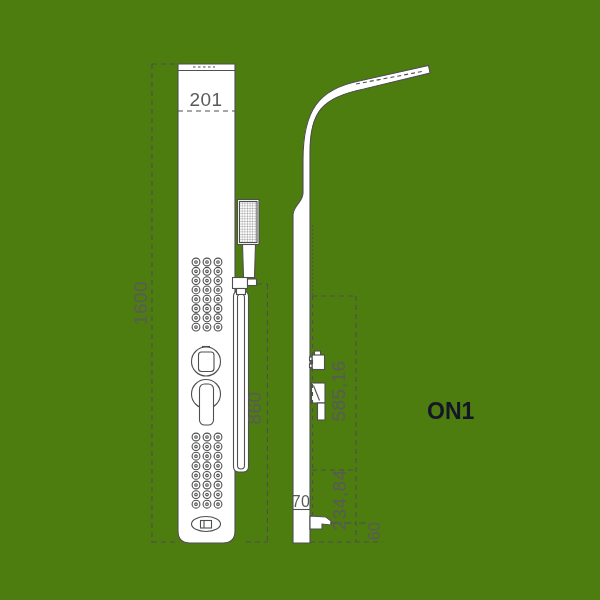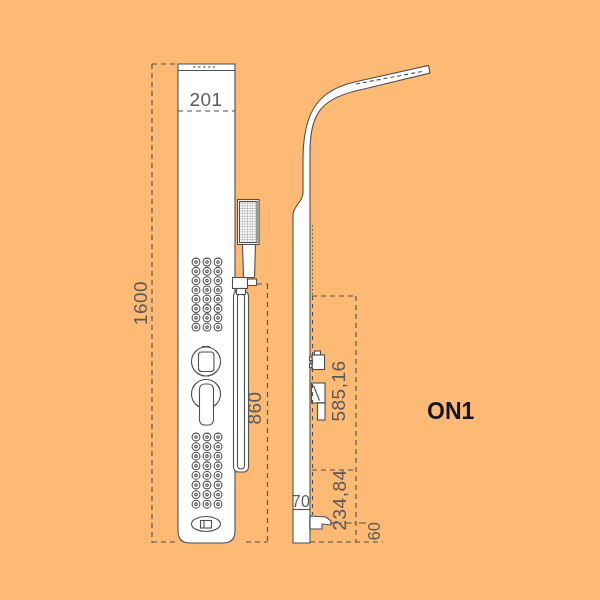--- a/index.html
+++ b/index.html
@@ -1,16 +1,16 @@
 <!DOCTYPE html>
 <html><head>
 <meta charset="utf-8">
 <style>
   html,body{margin:0;padding:0;background:#ffffff;}
-  .stage{width:600px;height:600px;position:relative;background:#fdba74;overflow:hidden;}
+  .stage{width:600px;height:600px;position:relative;background:#4d7c0f;overflow:hidden;}
   svg{display:block;}
   text{font-family:"Liberation Sans","DejaVu Sans",sans-serif;}
   .dim-text{font-size:19px;letter-spacing:.5px;}
   .dim-text-sm{font-size:16px;letter-spacing:.3px;}
   .model-text{font-size:23px;font-weight:600;}
 </style>
 </head>
 <body>
 
 <div class="stage">

